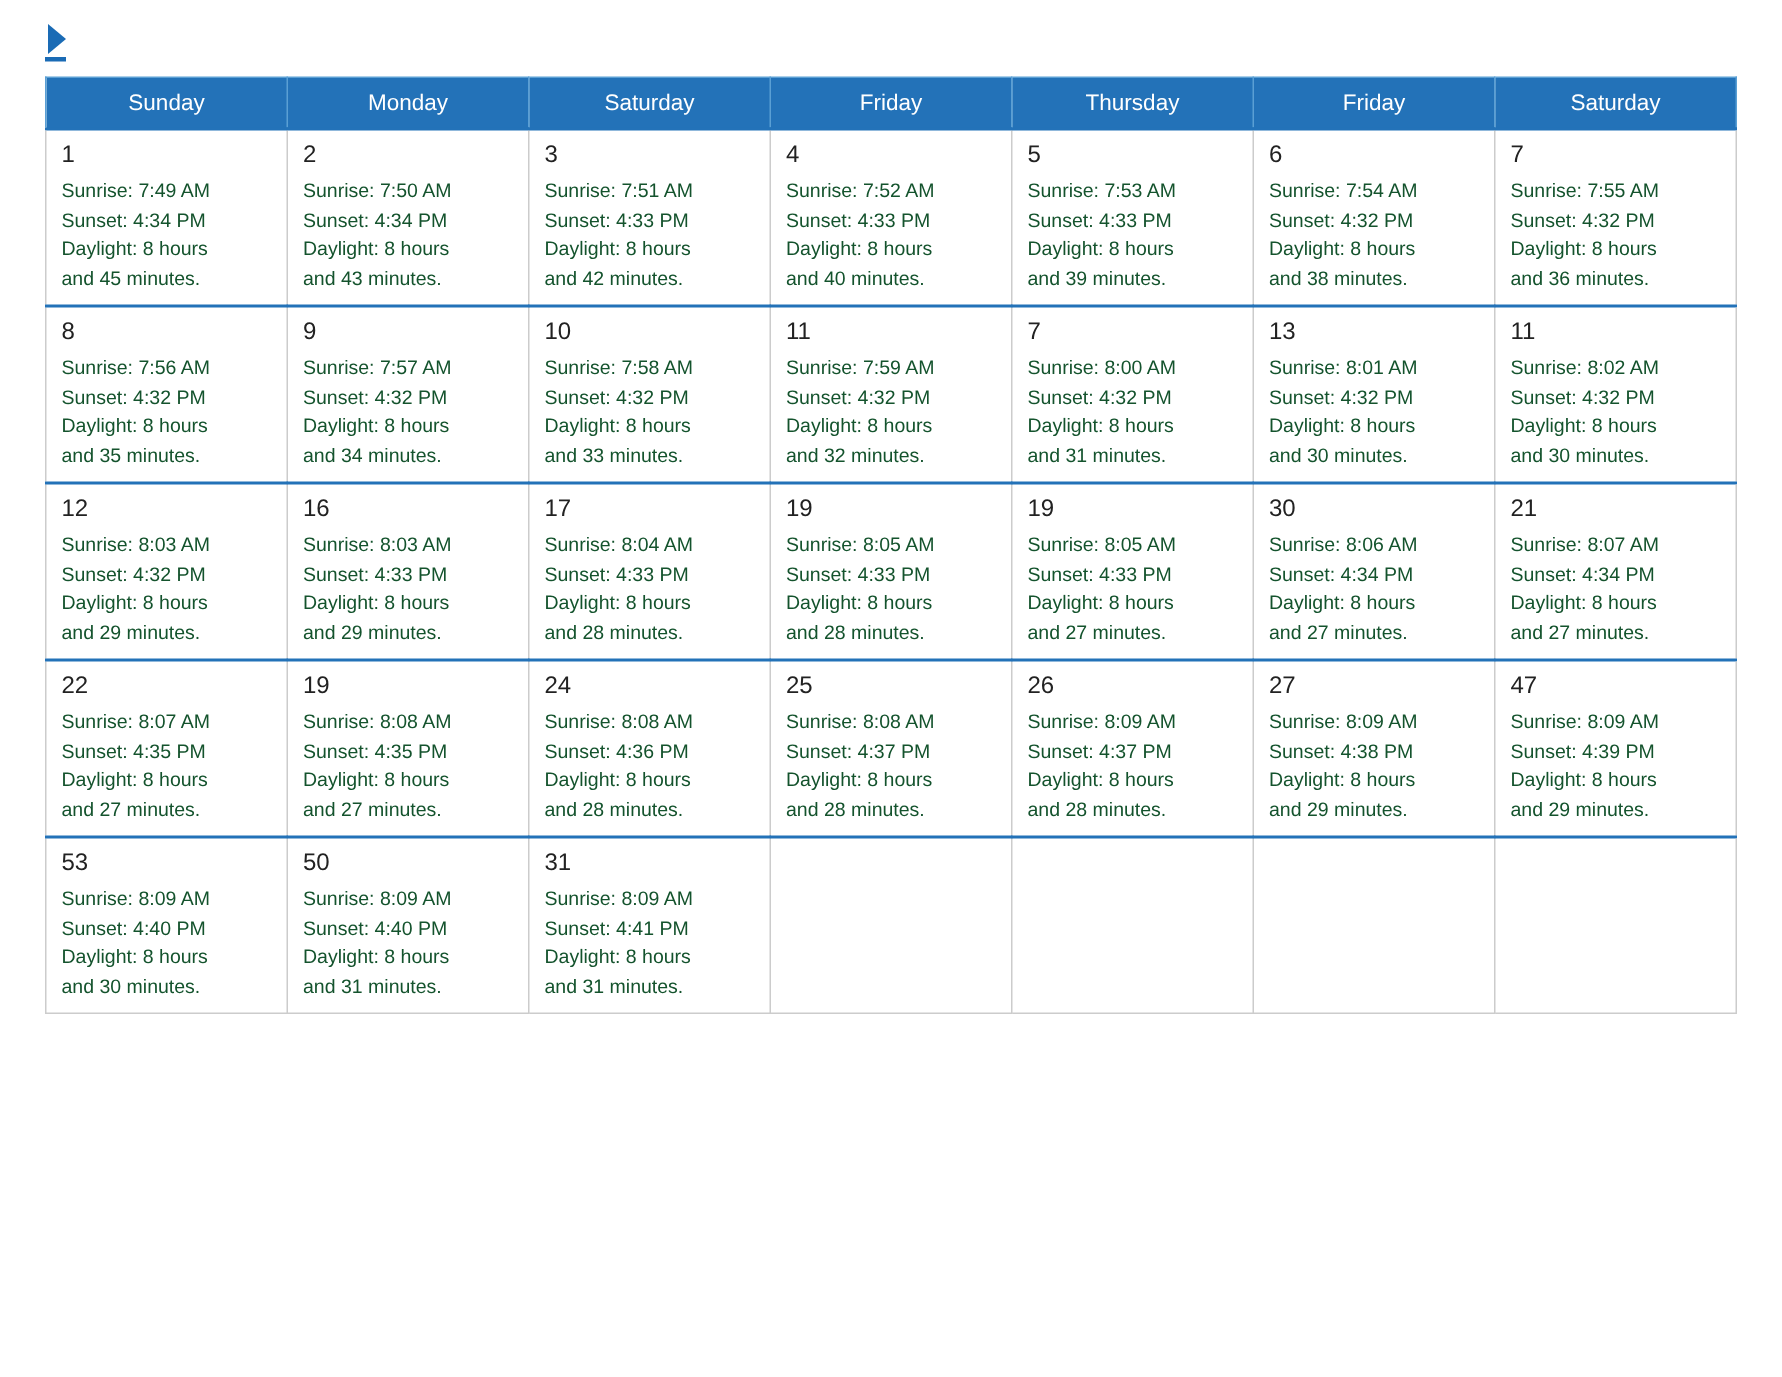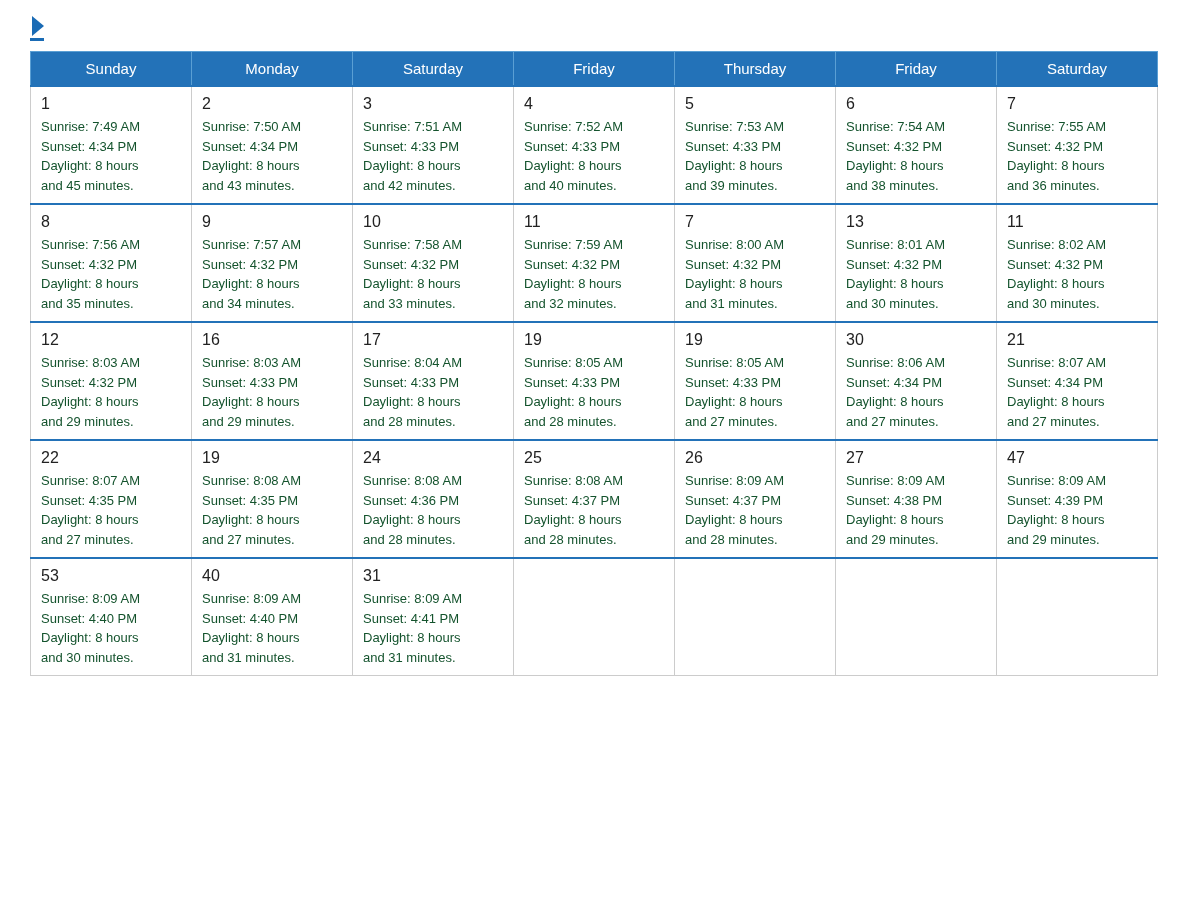--- a/index.html
+++ b/index.html
@@ -259,21 +259,21 @@
           <span class="day-number">47</span>
         <div class="day-info">Sunrise: 8:09 AM<br>Sunset: 4:39 PM<br>Daylight: 8 hours<br>and 29 minutes.</div>
         </td>
       </tr>
       <tr>
         <td>
           <span class="day-number">53</span>
         <div class="day-info">Sunrise: 8:09 AM<br>Sunset: 4:40 PM<br>Daylight: 8 hours<br>and 30 minutes.</div>
         </td>
         <td>
-          <span class="day-number">40</span>
+          <span class="day-number">50</span>
         <div class="day-info">Sunrise: 8:09 AM<br>Sunset: 4:40 PM<br>Daylight: 8 hours<br>and 31 minutes.</div>
         </td>
         <td>
           <span class="day-number">31</span>
         <div class="day-info">Sunrise: 8:09 AM<br>Sunset: 4:41 PM<br>Daylight: 8 hours<br>and 31 minutes.</div>
         </td>
         <td class="empty-cell"></td>
         <td class="empty-cell"></td>
         <td class="empty-cell"></td>
         <td class="empty-cell"></td>

